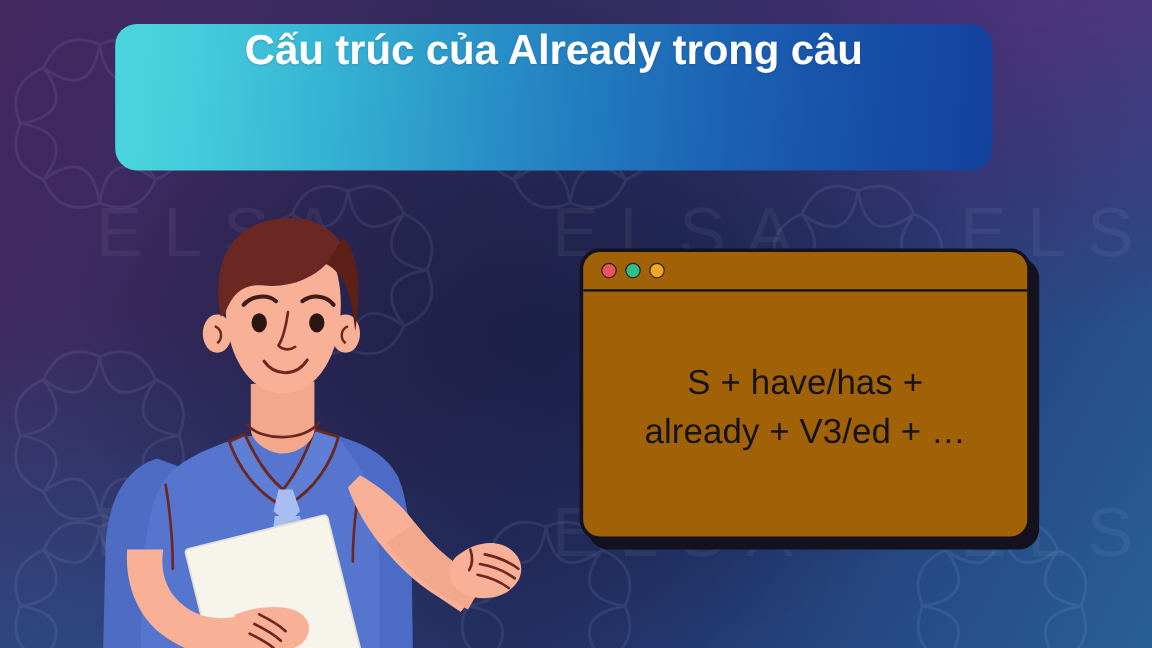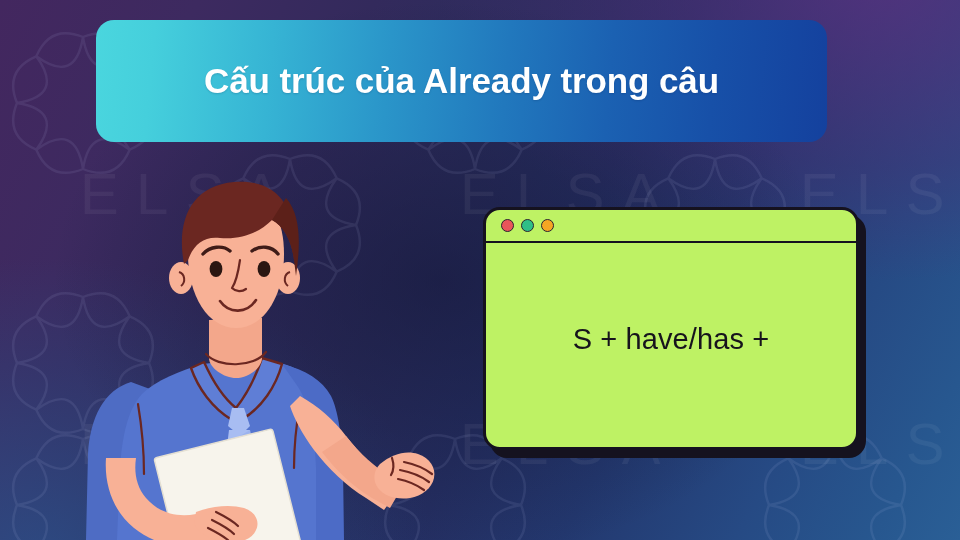--- a/index.html
+++ b/index.html
@@ -89,21 +89,20 @@
     background: linear-gradient(95deg,
       #4ad6de 0%,
       #45cfdc 8%,
       #36b4d4 24%,
       #2a95c9 40%,
       #2178bd 56%,
       #1b61b2 70%,
       #1750a8 84%,
       #14419e 100%);
     display: flex;
-    align-items: center;
     justify-content: center;
     box-sizing: border-box;
     padding: 0 26px;
   }
   #title-text {
     text-align: center;
     color: #ffffff;
     font-size: 35px;
     font-weight: 700;
     line-height: 1.24;
@@ -122,21 +121,21 @@
   }
   #character svg { display: block; }
 
   
   #code-card {
     position: absolute;
     left: 483px;
     top: 207px;
     width: 376px;
     height: 243px;
-    background: #bef264;
+    background: #a16207;
     border: 3px solid #15121f;
     border-radius: 17px;
     box-shadow: 7px 8px 0 0 #15121f;
     box-sizing: border-box;
     display: flex;
     flex-direction: column;
     overflow: hidden;
   }
   #card-titlebar {
     height: 33px;
@@ -360,17 +359,18 @@
 
   <div id="code-card">
     <div id="card-titlebar">
       <span class="dot" id="dot-0" style="background: rgb(232, 86, 90);"></span>
       <span class="dot" id="dot-1" style="background: rgb(47, 191, 135);"></span>
       <span class="dot" id="dot-2" style="background: rgb(245, 166, 35);"></span>
     </div>
     <div id="card-body">
       <div id="formula-text">
         <span class="ln">S + have/has +</span>
+        <span class="ln">already + V3/ed + …</span>
       </div>
     </div>
   </div>
 
 </div>
 
 </body></html>

